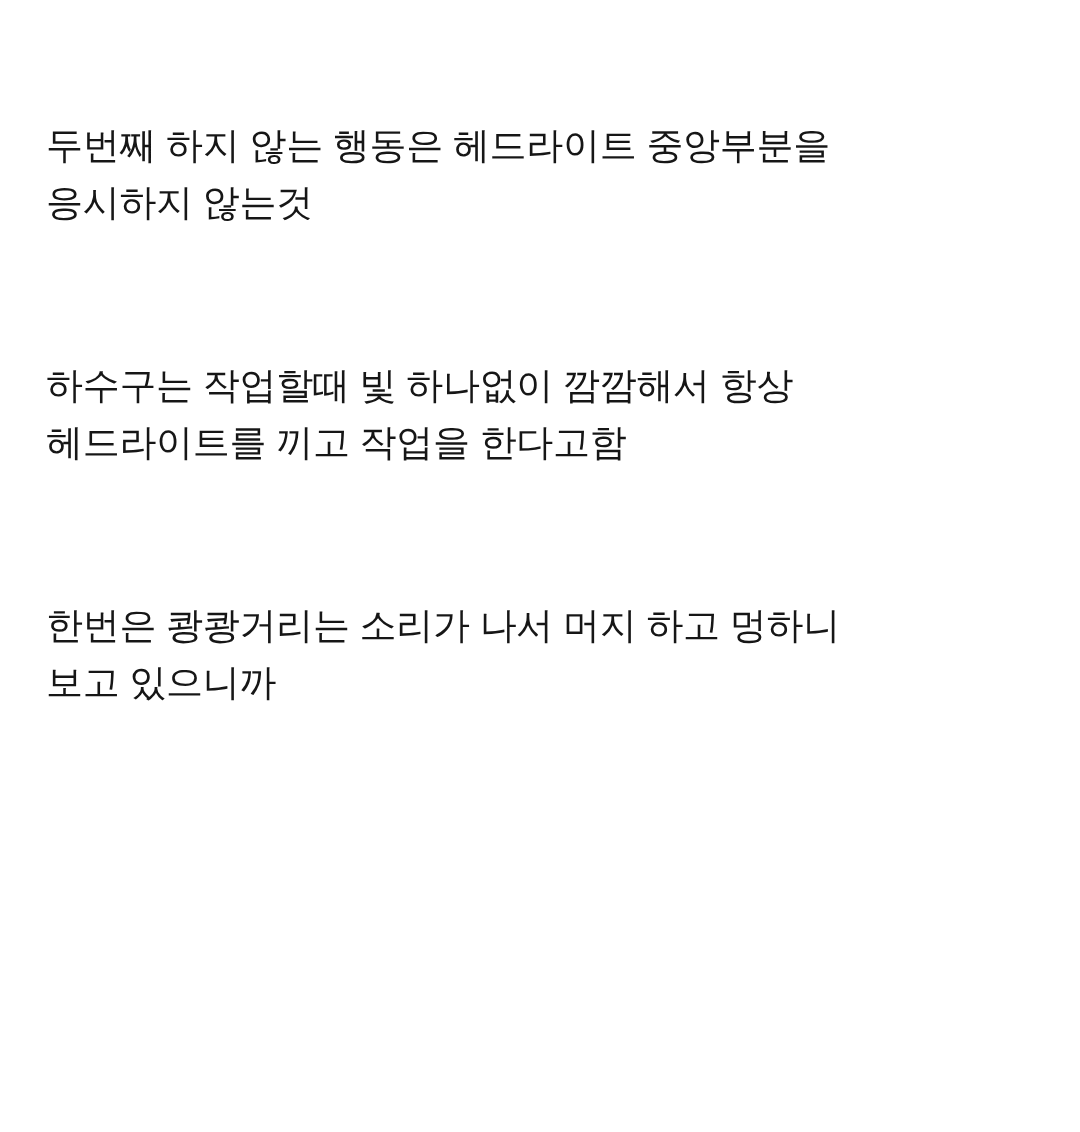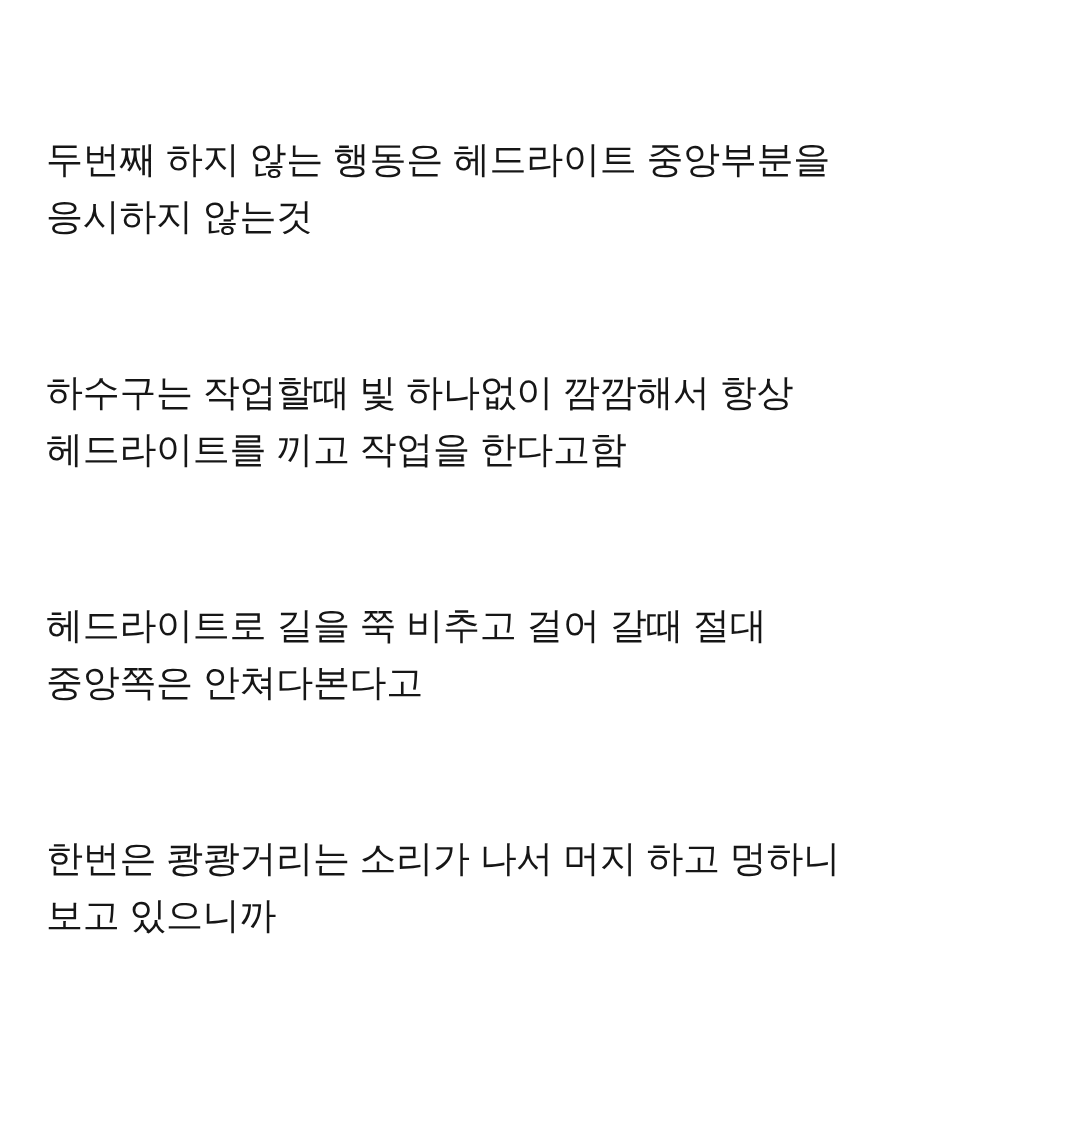--- a/index.html
+++ b/index.html
@@ -11,45 +11,44 @@
     width: 1080px;
     height: 1132px;
     font-family: "Liberation Sans", "DejaVu Sans", sans-serif;
     color: #1a1a1a;
     overflow: hidden;
   }
   .page {
     box-sizing: border-box;
     width: 936px;
     height: 1132px;
-    padding: 18px 46px 0 46px;
+    padding: 4px 46px 0 46px;
     background: #ffffff;
   }
   .text-block {
     font-size: 37px;
     line-height: 1.54;
     letter-spacing: -0.3px;
     color: #161616;
     word-break: keep-all;
     white-space: pre-wrap;
   }
   .para {
     margin: 0;
   }
   .para + .para {
-    margin-top: 5px;
+    margin-top: 12px;
   }
 </style>
 </head>
 <body>
 
 <div class="page">
 
   <div class="text-block">
     <p class="para">두번째 하지 않는 행동은 헤드라이트 중앙부분을 응시하지 않는것</p>
     <p class="para">하수구는 작업할때 빛 하나없이 깜깜해서 항상 헤드라이트를 끼고 작업을 한다고함</p>
-    <p class="para">헤드라이트로 길을 쭉 비추고 걸어 갈때 절대 중앙쪽은 안쳐다본다고</p>
     <p class="para">한번은 쾅쾅거리는 소리가 나서 머지 하고 멍하니 보고 있으니까</p>
     
     
   </div>
 
 </div>
 
 </body></html>

